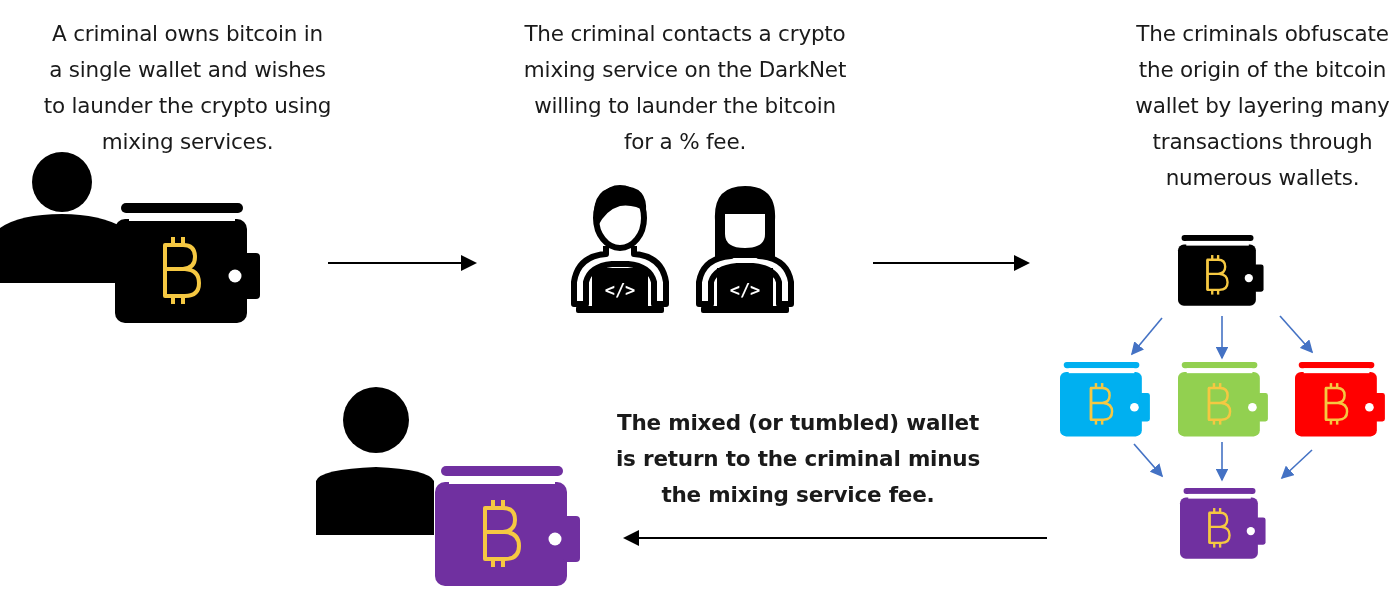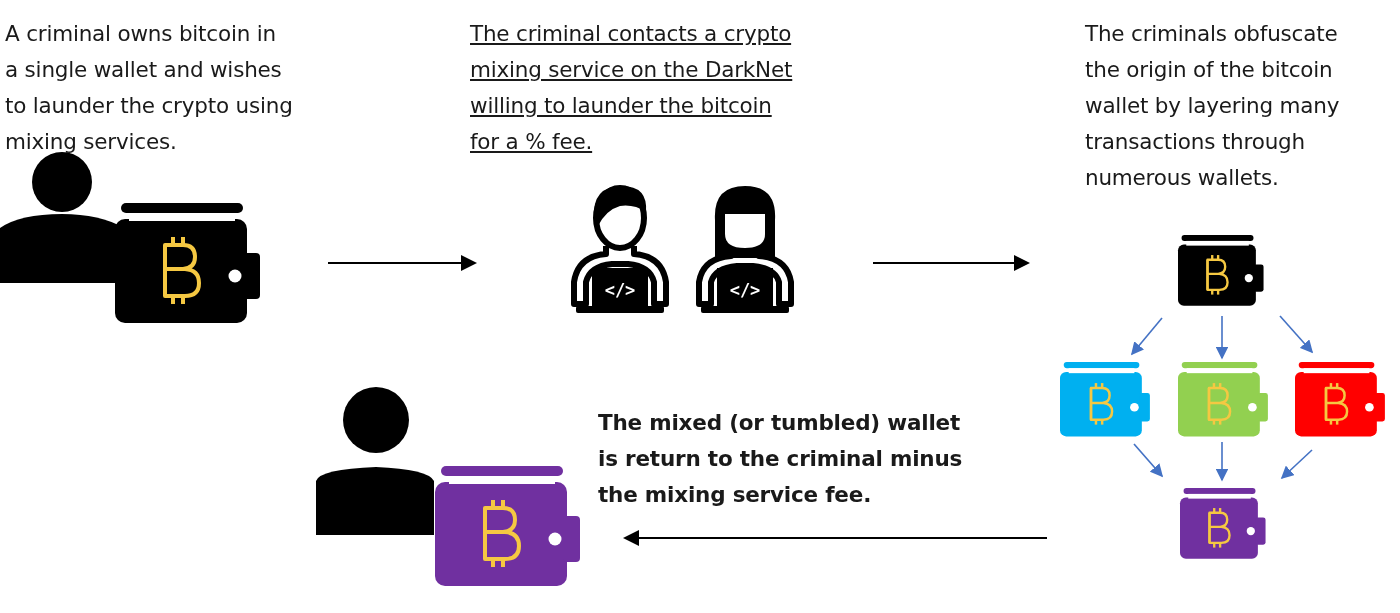--- a/index.html
+++ b/index.html
@@ -1,31 +1,31 @@
 <!DOCTYPE html>
 <html><head>
 <meta charset="utf-8">
 <style>
   html, body { margin:0; padding:0; background:#ffffff; }
   body { width:1400px; height:613px; position:relative; overflow:hidden;
          font-family:"DejaVu Sans", "Liberation Sans", sans-serif; color:#1a1a1a; }
-  .caption { position:absolute; font-size:21.5px; line-height:36px;
+  .caption { position:absolute; text-align:center; font-size:21.5px; line-height:36px;
              letter-spacing:-0.2px; white-space:pre-line; }
   .abs { position:absolute; }
   svg { display:block; overflow:visible; }
 </style>
 </head>
 <body>
 
 <div class="caption" style="left:5px; top:16px; width:365px;">A criminal owns bitcoin in
 a single wallet and wishes
 to launder the crypto using
 mixing services.</div>
 
-<div class="caption" style="left:470px; top:16px; width:430px;text-decoration:underline;">The criminal contacts a crypto
+<div class="caption" style="left:470px; top:16px; width:430px;">The criminal contacts a crypto
 mixing service on the DarkNet
 willing to launder the bitcoin
 for a % fee.</div>
 
 <div class="caption" style="left:1085px; top:16px; width:355px;">The criminals obfuscate
 the origin of the bitcoin
 wallet by layering many
 transactions through
 numerous wallets.</div>
 

